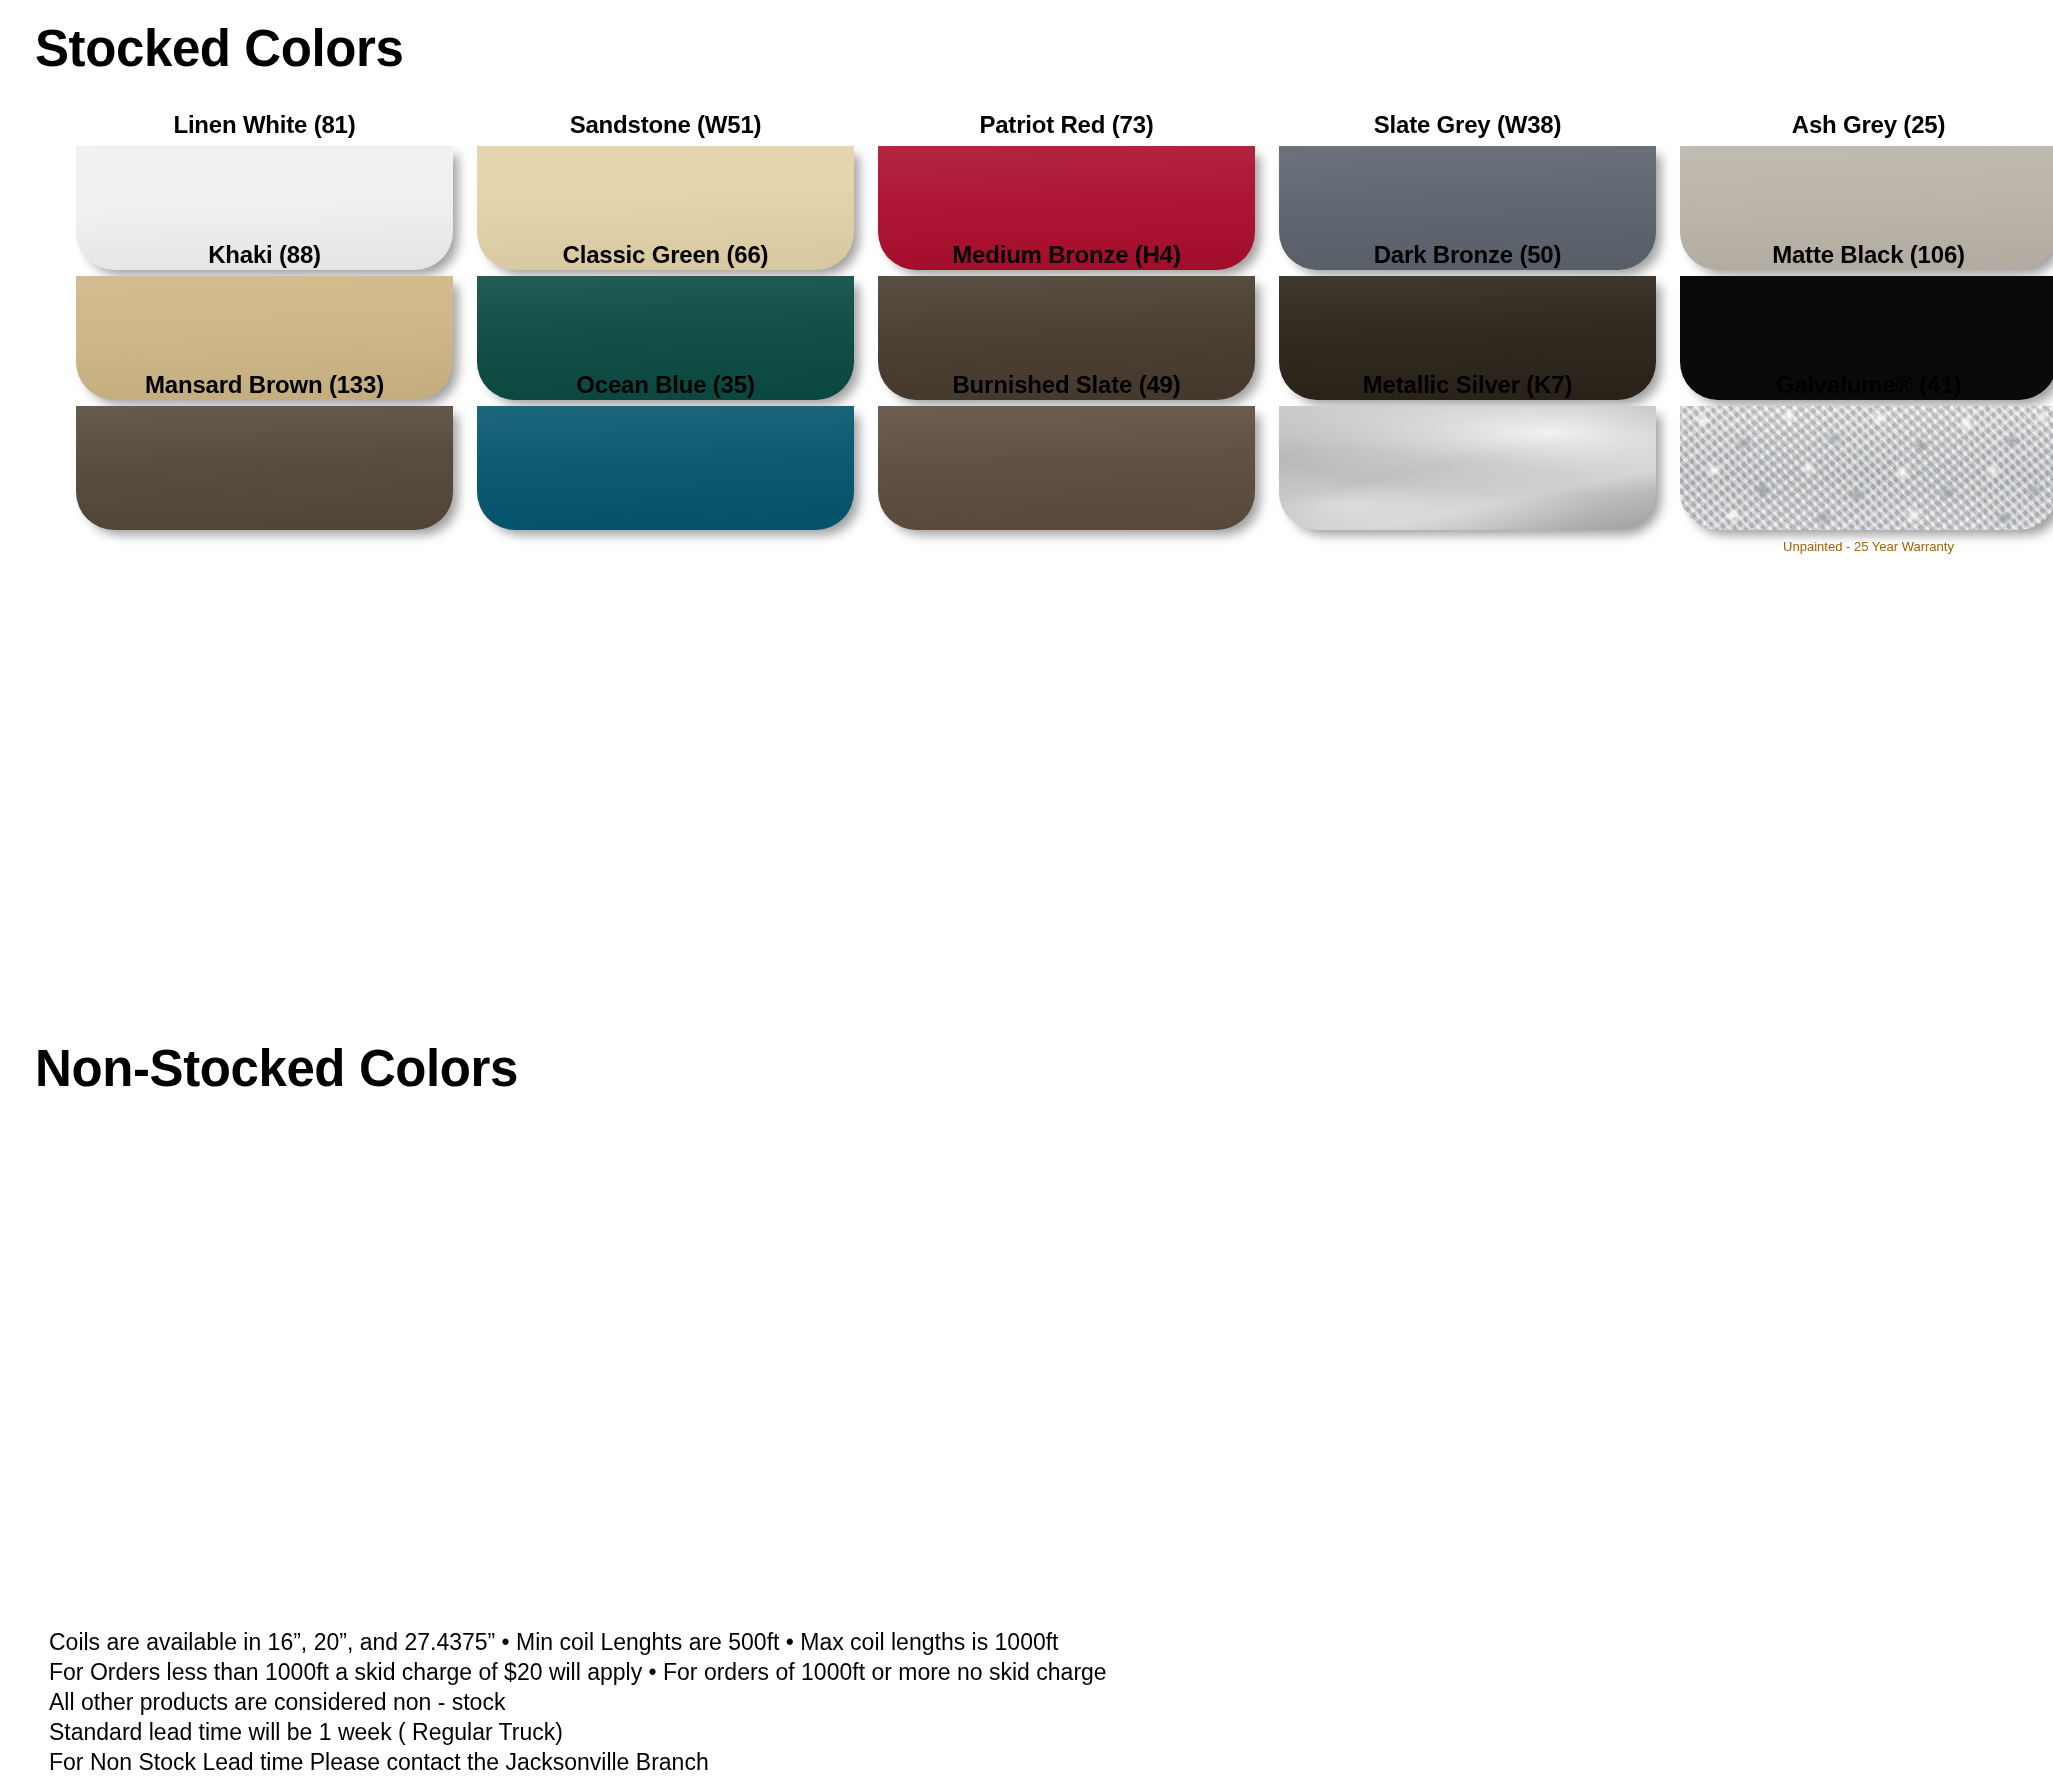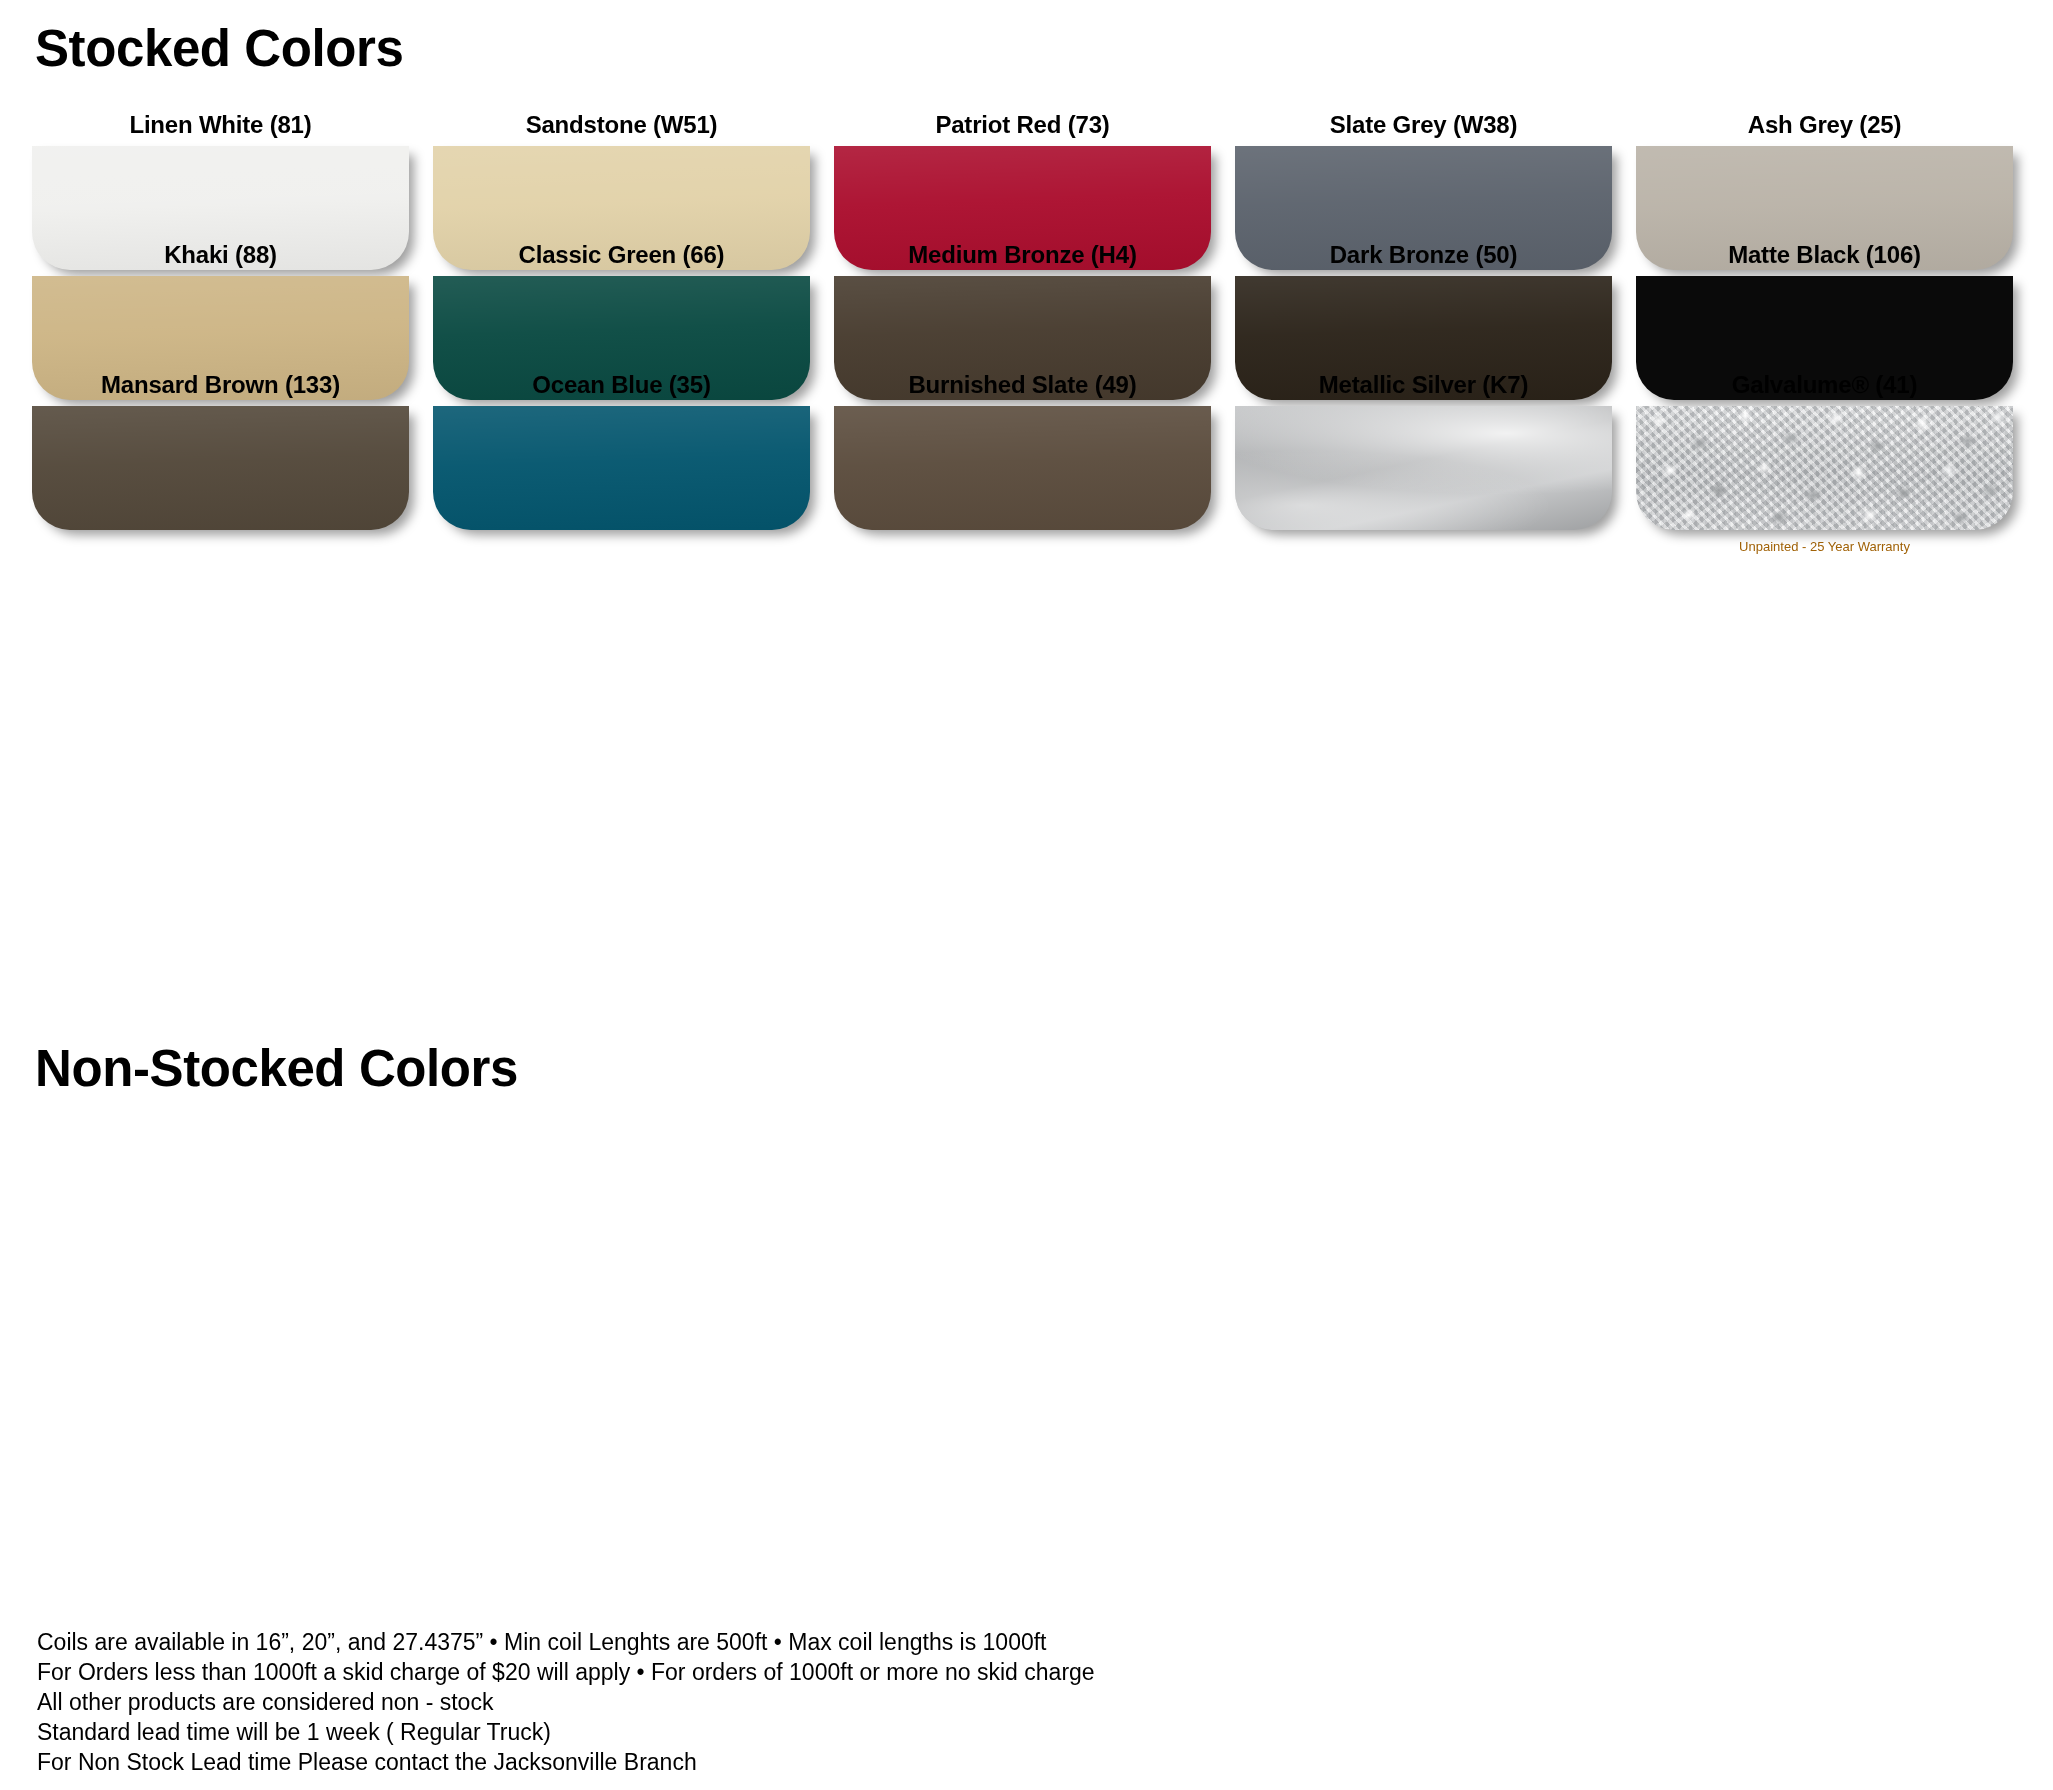--- a/index.html
+++ b/index.html
@@ -47,20 +47,21 @@
     row-gap: 0px;
     column-gap: 0px;
   }
   #stocked-grid { top: 112px; }
   #nonstocked-grid { top: 1123px; }
 
   .cell {
     position: relative;
     width: 479px;
     height: 130px;
+    margin-left: 44px;
   }
   .cell-inner {
     position: absolute;
     left: 0;
     top: 0;
     width: 377px;
   }
   .swatch-label {
     display: block;
     text-align: center;
@@ -150,20 +151,21 @@
     left: 37px;
     top: 1627px;
     width: 1845px;
   }
   #footer .fline {
     display: block;
     font-size: 23px;
     line-height: 30px;
     color: #000000;
     white-space: nowrap;
+    margin-left: 12px;
   }
 </style>
 </head>
 <body>
 
 <div class="page">
 
   <div id="stocked-title-wrap">
     <h1 class="section-title">Stocked Colors</h1>
   </div>

